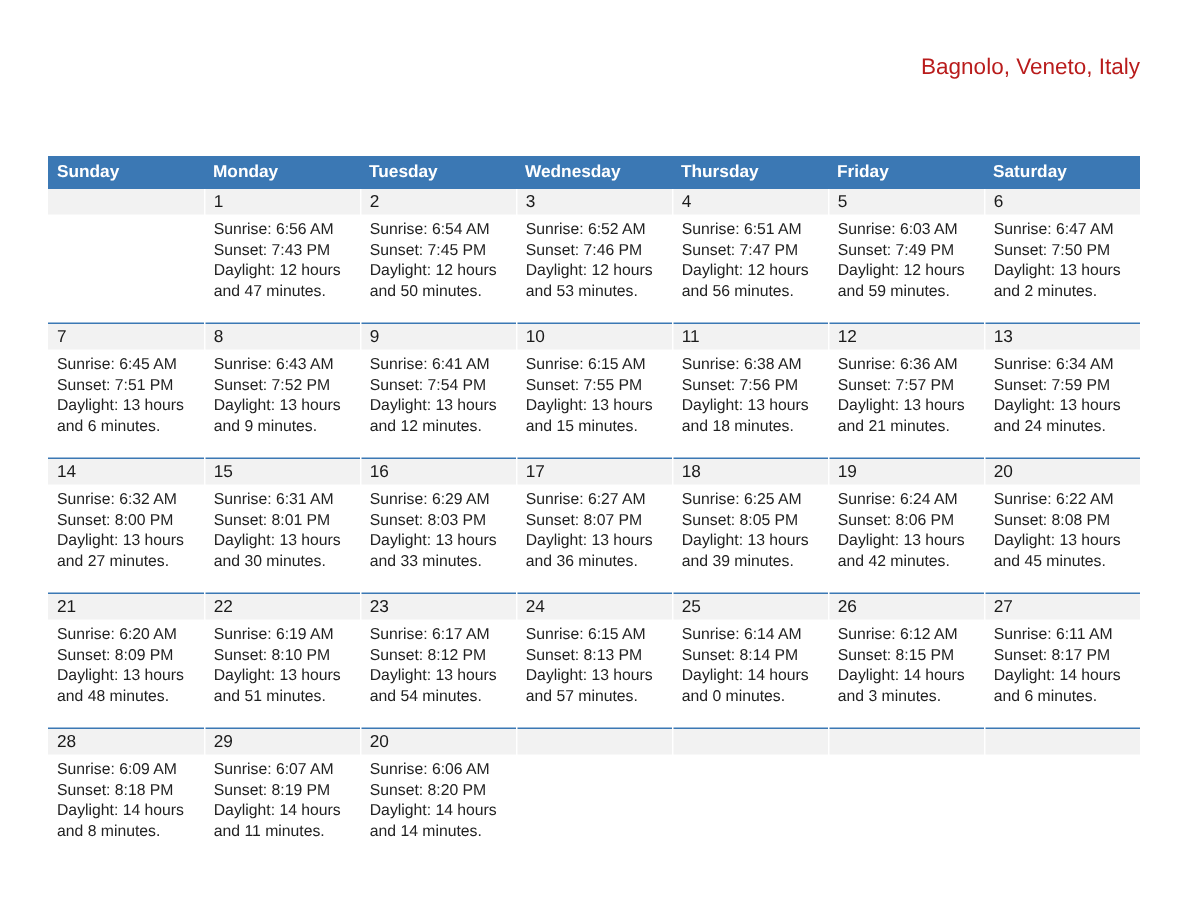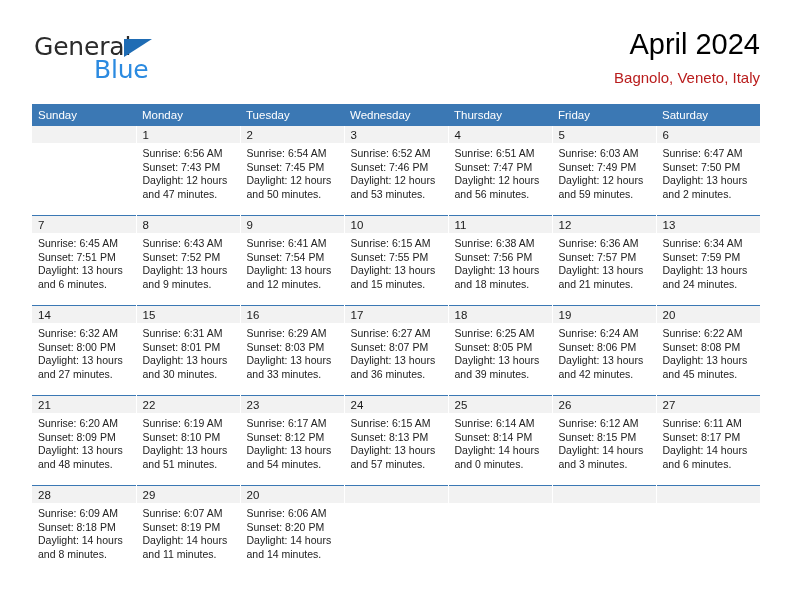--- a/index.html
+++ b/index.html
@@ -99,21 +99,21 @@
     top: 104px;
     width: 728px;
     border-collapse: collapse;
     table-layout: fixed;
   }
 
   .dow-row th {
     background: #3b78b4;
     color: #ffffff;
     font-size: 11.5px;
-    font-weight: 400;
+    font-weight: 700;
     text-align: left;
     padding: 5px 0 5px 6px;
     height: 19px;
     box-sizing: border-box;
     border: none;
   }
 
   .week-row > td {
     vertical-align: top;
     padding: 0;
@@ -158,28 +158,22 @@
     white-space: nowrap;
   }
 </style>
 </head>
 <body>
 
 <div class="page">
 
   <div class="header">
 
-    <div class="brand">
-      <span class="brand-general">General</span>
-      <span class="brand-triangle"></span>
-      <span class="brand-blue">Blue</span>
-    </div>
 
     <div class="title-block">
-      <div class="cal-title">April 2024</div>
       <div class="cal-subtitle">Bagnolo, Veneto, Italy</div>
     </div>
 
   </div>
 
   <table class="calendar">
     <thead>
       <tr class="dow-row">
         <th>Sunday</th>
         <th>Monday</th>

